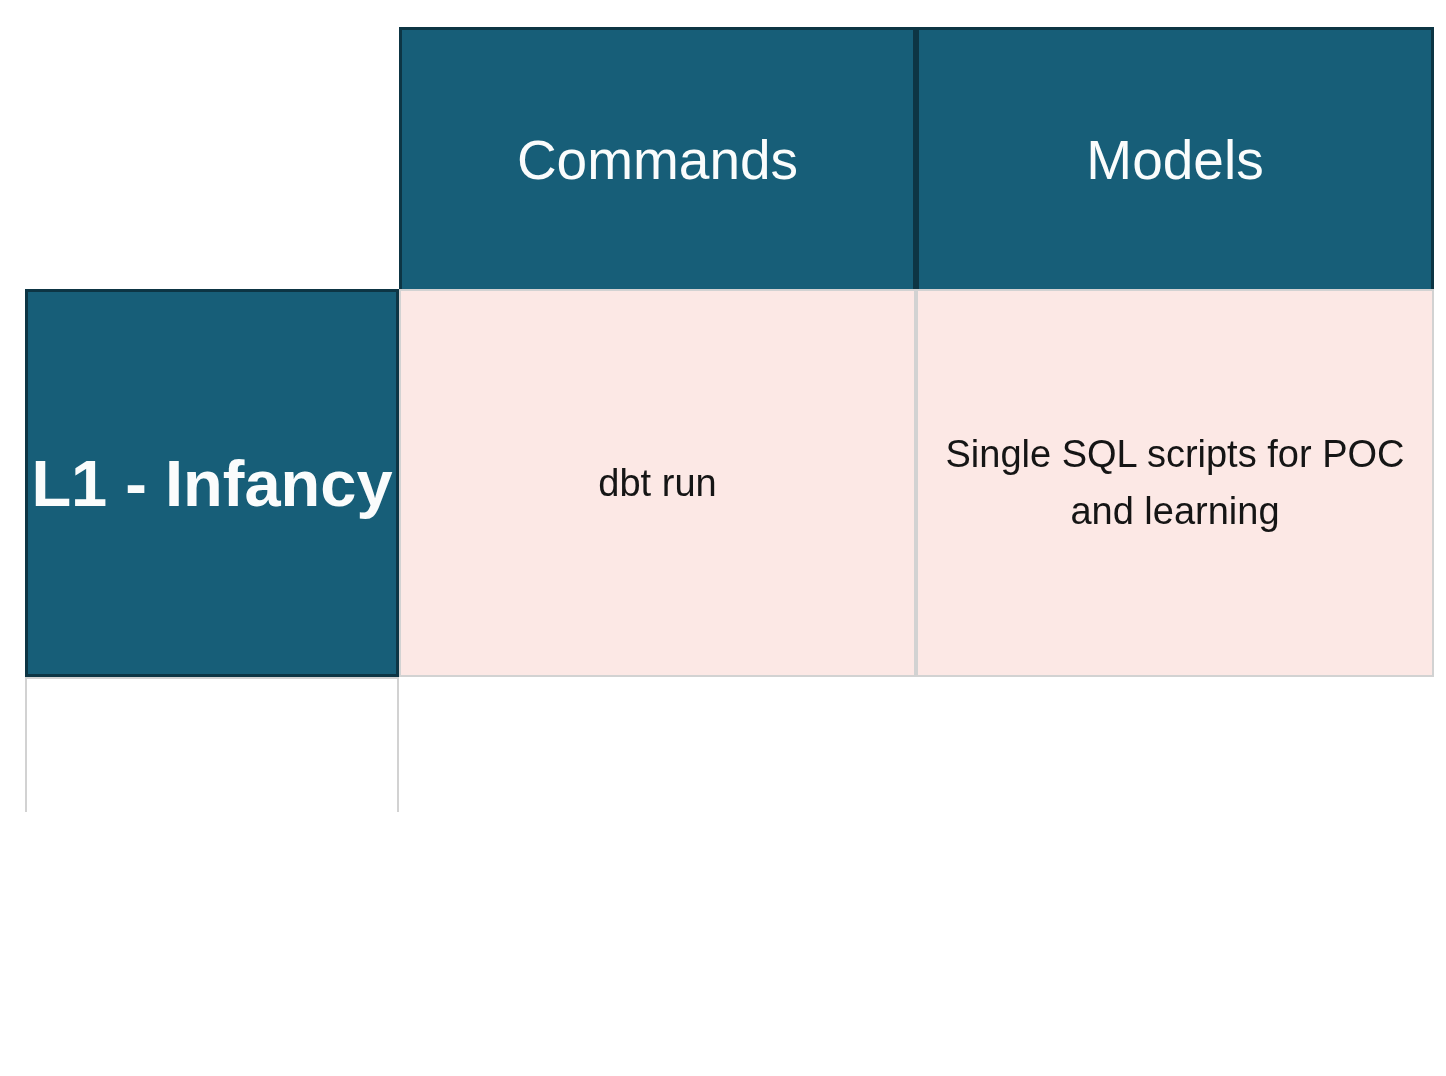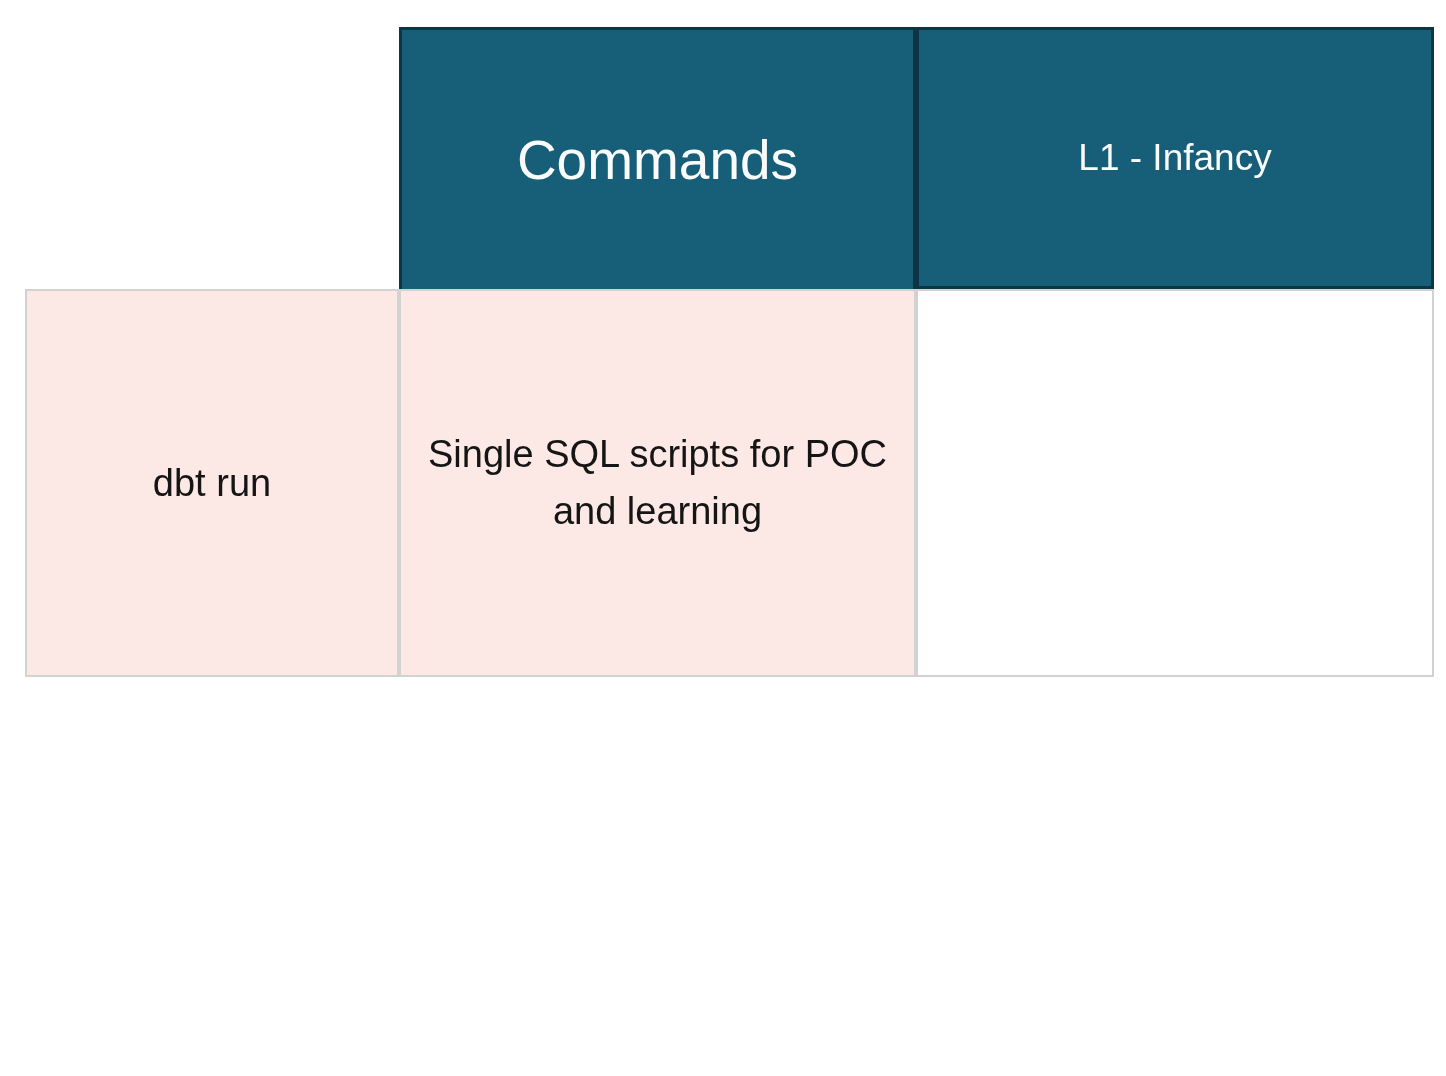--- a/index.html
+++ b/index.html
@@ -41,22 +41,22 @@
     border: 3px solid var(--header-border, #0D3544);
     border-bottom: none;
     font-size: 55px;
     font-weight: 400;
   }
   
   .rh {
     background: var(--header-bg, #175E78);
     color: var(--header-text, #FAFCFC);
     border: 3px solid var(--header-border, #0D3544);
-    font-size: 37px;
-    font-weight: 400;
+    font-size: 65px;
+    font-weight: 700;
     justify-content: center;
   }
   .body {
     font-size: 38px;
     color: var(--cell-text, #151515);
     border: 2px solid var(--cell-border, #D2D2D2);
     line-height: 1.5;
   }
   .pink { background: var(--row-highlight-bg, #FCE8E5); }
   .white { background: #ffffff; }
@@ -65,20 +65,23 @@
 </head>
 <body>
 
 <div class="canvas">
   <div class="matrix">
 
     <div class="cell corner"></div>
     <div class="cell th">
       <span>Commands</span>
     </div>
+    <div class="cell th">
+      <span>Models</span>
+    </div>
 
     <div class="cell rh">
       <span>L1 - Infancy</span>
     </div>
     <div class="cell body pink">
       <span>dbt run</span>
     </div>
     <div class="cell body pink pad">
       <span>Single SQL scripts for POC and learning</span>
     </div>

